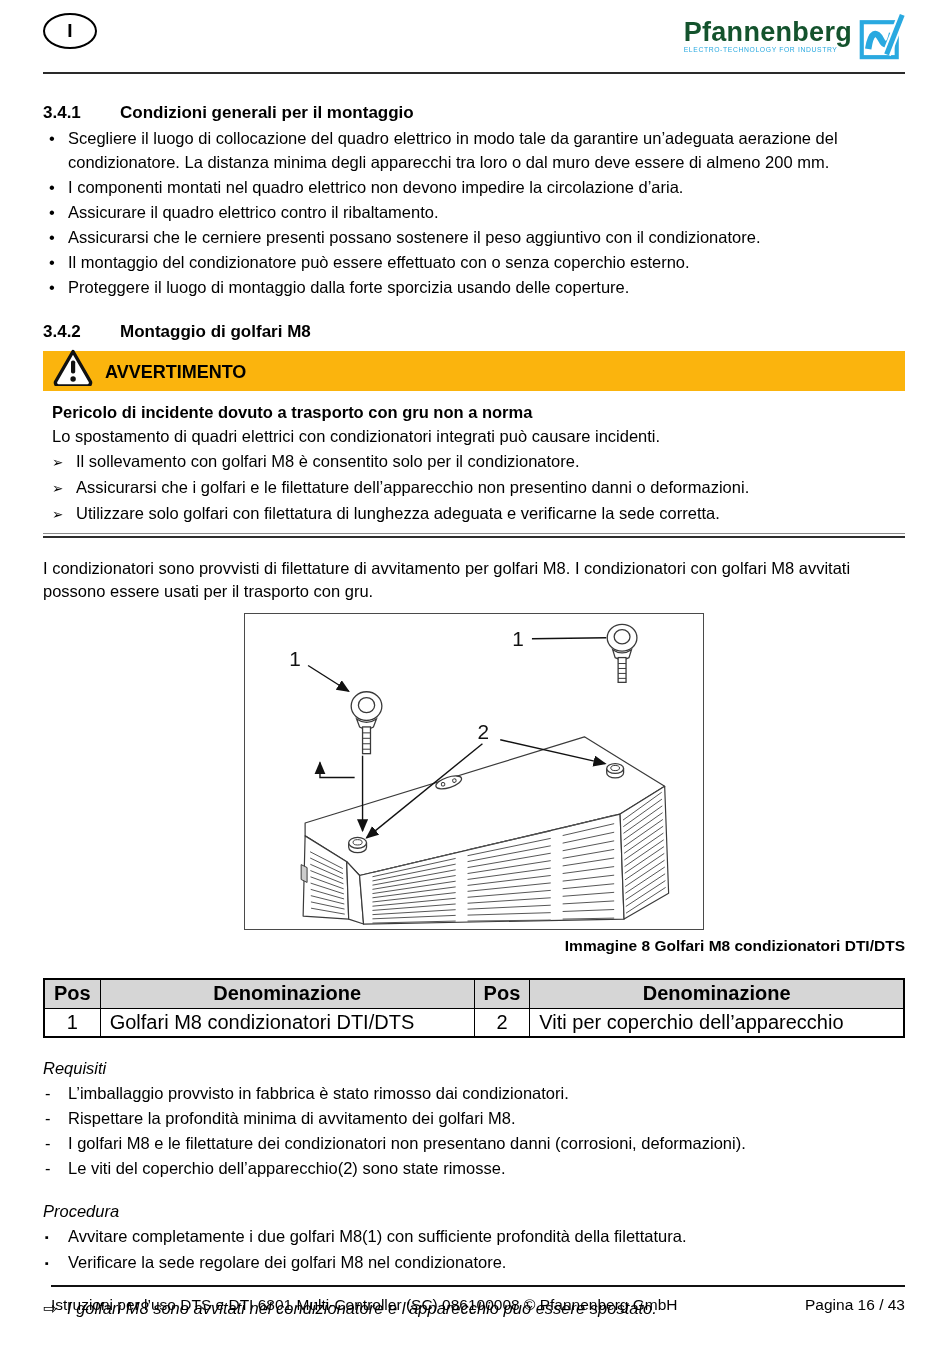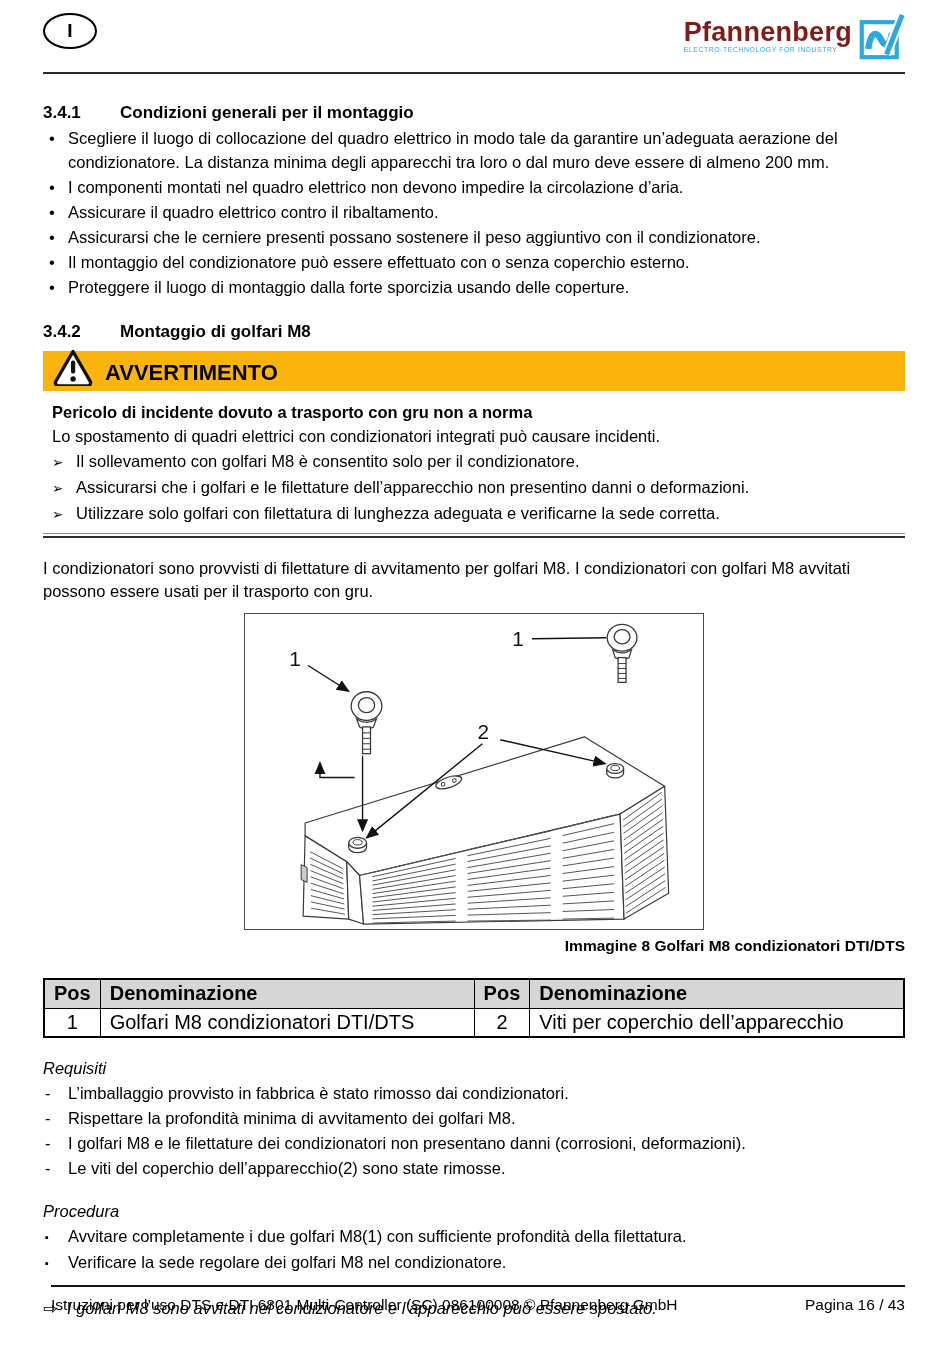--- a/index.html
+++ b/index.html
@@ -13,42 +13,42 @@
   .page { padding: 0 45px 0 43px; }
 
   
   .header { display:flex; justify-content:space-between; align-items:flex-start;
             padding: 11px 0 4px; border-bottom: 2px solid #2a2a2a; min-height: 62px; }
   .lang-badge { width:54px; height:36px; border:2.5px solid #000; border-radius:50%;
             display:flex; align-items:center; justify-content:center;
             font-size:19px; font-weight:bold; margin-top:2px; }
   .logo { display:flex; align-items:flex-start; gap:7px; }
   .logo-text { text-align:left; padding-top:8px; }
-  .logo-brand { color:#7f1d1d; font-size:27px; font-weight:bold; line-height:26px; letter-spacing:.3px; }
+  .logo-brand { color:#14532d; font-size:27px; font-weight:bold; line-height:26px; letter-spacing:.3px; }
   .logo-tagline { color:#29A9E0; font-size:6.8px; letter-spacing:.62px; line-height:9px; }
 
   
   .sec-head { display:flex; font-weight:bold; font-size:17px; }
   .sec-head.first { margin-top: 27px; }
   .sec-head.second { margin-top: 21px; }
   .sec-num { width: 77px; flex: none; }
 
   .intro { margin-top: 5px; }
   .para  { margin-top: 19px; }
 
   .list { margin-top: 3px; }
   .b-item, .w-item, .d-item, .s-item, .result { display:flex; }
   .b-item { margin: 1.5px 0; }
   .b-item .mk { width: 25px; flex:none; padding-left: 6px; }
   .b-item .tx, .w-item .tx { flex: 1; }
 
   
   .warn-banner { margin-top: 7px; height: 40px; background: #FBB40D;
                  display:flex; align-items:center; gap:11px; padding-left: 9px; }
-  .warn-banner .label { font-weight: bold; font-size: 22px; padding-top: 4px; }
+  .warn-banner .label { font-weight: bold; font-size: 18px; padding-top: 4px; }
   .warn-title { font-weight: bold; margin: 10px 0 1px; padding-left: 9px; }
   .warn-text  { padding-left: 9px; }
   .w-item { margin: 1.5px 0; padding-left: 9px; }
   .w-item .mk { width: 24px; flex:none; font-size: 13.5px; padding-top: 1px; }
   .warn-rule { margin-top: 6px; height: 5px;
                border-top: 1px solid #8a8a8a; border-bottom: 2px solid #2e2e2e; }
 
   
   .fig-box { width: 460px; height: 317px; margin: 9px auto 0;
              border: 1.5px solid #4a4a4a; background:#fff; }
@@ -57,21 +57,21 @@
   .ln { fill:#fff; stroke:#3a3a3a; stroke-width:1.3; }
   .face { fill:#fff; stroke:#3a3a3a; stroke-width:1.2; stroke-linejoin:round; }
   .lv line { stroke:#555; stroke-width:1; }
   .ld { stroke:#111; stroke-width:1.4; fill:none; }
   .figlabel { font-size:21px; fill:#111; font-family:"Liberation Sans", sans-serif; }
 
   
   table.pos-table { width:100%; border-collapse:collapse; margin-top:21px;
                     border: 2px solid #000; font-size:20px; }
   .pos-table th, .pos-table td { border:1px solid #000; padding: 2px 9px; height: 25px; }
-  .pos-table th { background:#D6D6D6; font-weight:bold; text-align:left; }
+  .pos-table th { background:#D6D6D6; font-weight:bold; text-align:center; }
   .pos-table .posc { width:48px; text-align:center; }
   .pos-table .posc2 { width:42px; text-align:center; }
 
   
   .it-head { font-style: italic; margin-top: 19px; }
   .d-item { margin: 1.5px 0; }
   .d-item .mk { width: 25px; flex:none; padding-left:2px; }
   .s-item { margin: 1.5px 0; }
   .s-item .mk { width: 25px; flex:none; font-size: 11px; padding-top: 1px; padding-left:2px; }
   .result { margin-top: 22px; font-style: italic; }

